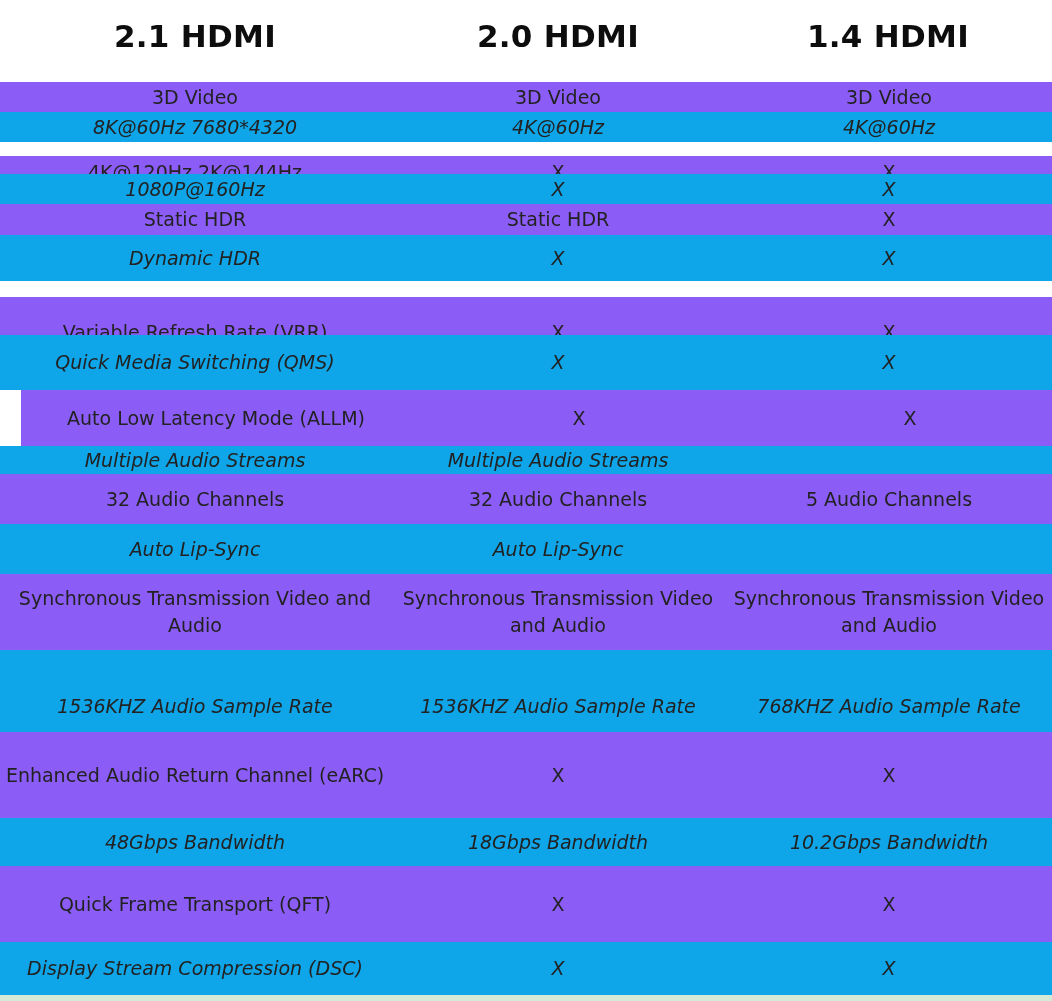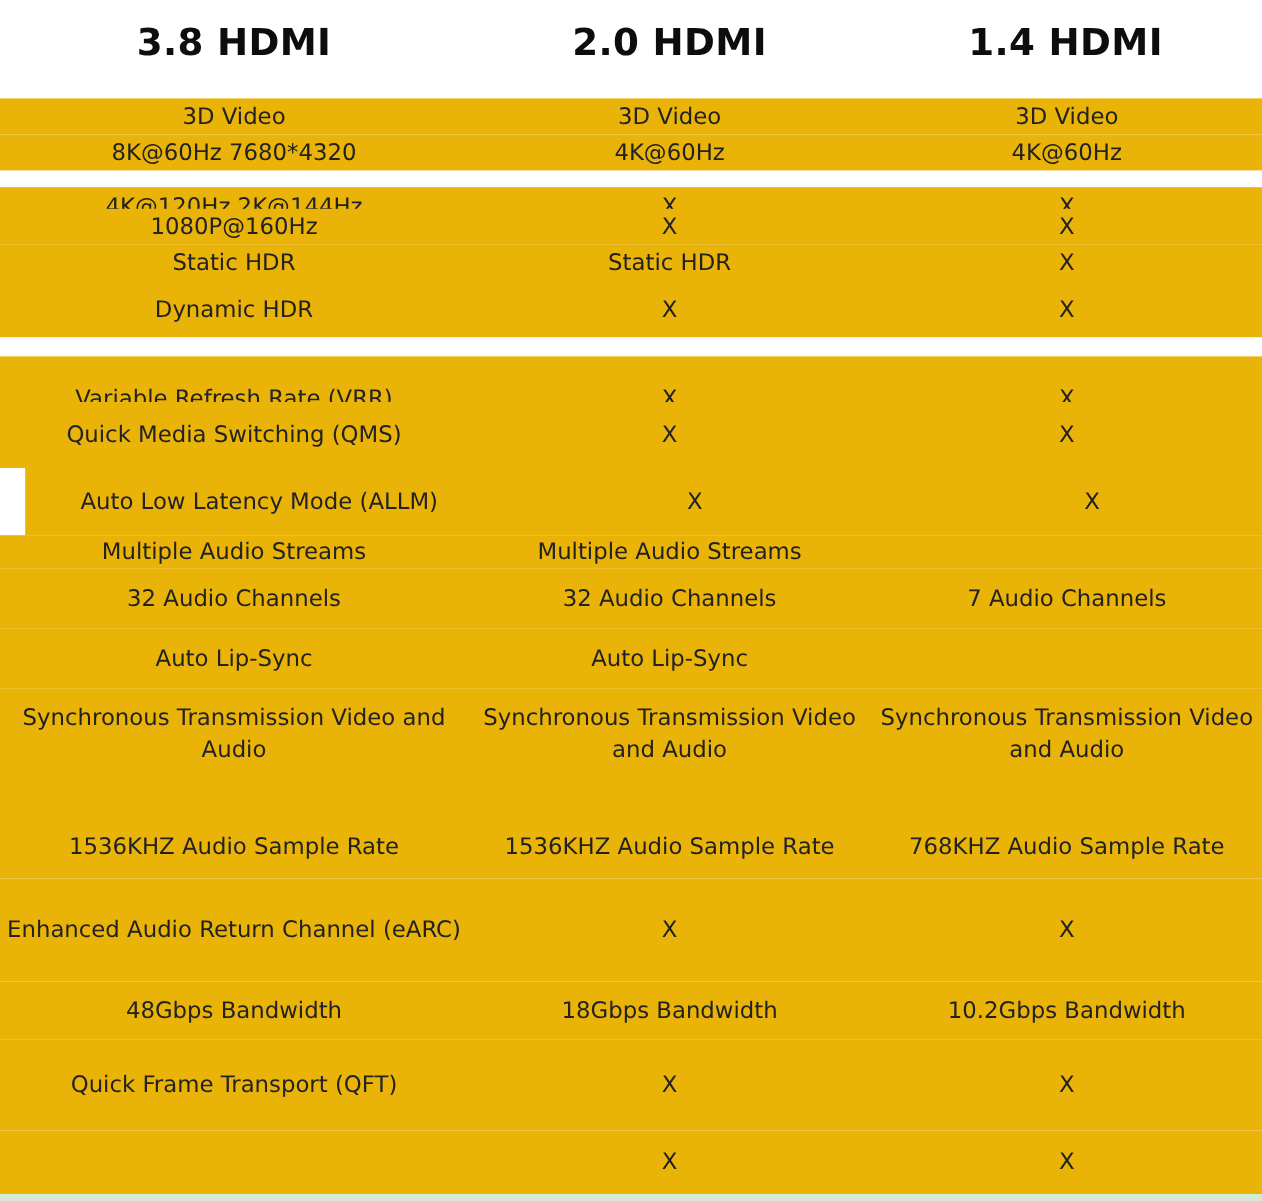--- a/index.html
+++ b/index.html
@@ -2,35 +2,35 @@
 <html><head>
 <meta charset="utf-8">
 <style>
   html, body { margin: 0; padding: 0; background: #ffffff; }
   body { width: 1052px; height: 1001px; overflow: hidden; position: relative;
          font-family: "DejaVu Sans", sans-serif; color: #1a1a1a; }
   .header { position: absolute; top: 0; left: 0; width: 1052px; height: 80px; }
   .header .h { position: absolute; top: 18px; font-weight: bold; font-size: 31px;
                color: #0d0d0d; text-align: center; width: 380px; letter-spacing: 0.3px; }
   .row { position: absolute; left: 0; width: 1052px; }
-  .row.gray { background: #eab308; }
-  .row.white { background: #eab308; }
+  .row.gray { background: #8b5cf6; }
+  .row.white { background: #0ea5e9; font-style: italic; }
   .cell { position: absolute; top: 0; height: 100%; display: flex; align-items: center;
           justify-content: center; text-align: center; font-size: 19px; line-height: 27px;
           color: #222; }
   .c0 { left: 0; width: 390px; }
   .c1 { left: 390px; width: 336px; }
   .c2 { left: 726px; width: 326px; }
   .footer-bar { position: absolute; left: 0; top: 995px; width: 1052px; height: 6px; background: #d4ead6; }
 </style>
 </head>
 <body>
 
 <div class="header">
-  <div class="h" style="left:5px;">3.8 HDMI</div>
+  <div class="h" style="left:5px;">2.1 HDMI</div>
   <div class="h" style="left:368px;">2.0 HDMI</div>
   <div class="h" style="left:698px;">1.4 HDMI</div>
 </div>
 
 <div id="table">
     <div class="row gray" style="top: 82px; height: 30px;">
       <div class="cell c0">3D Video</div>
       <div class="cell c1">3D Video</div>
       <div class="cell c2">3D Video</div>
     </div>
@@ -75,21 +75,21 @@
       <div class="cell c2">X</div>
     </div>
     <div class="row white" style="top: 446px; height: 28px;">
       <div class="cell c0">Multiple Audio Streams</div>
       <div class="cell c1">Multiple Audio Streams</div>
       <div class="cell c2"></div>
     </div>
     <div class="row gray" style="top: 474px; height: 50px;">
       <div class="cell c0">32 Audio Channels</div>
       <div class="cell c1">32 Audio Channels</div>
-      <div class="cell c2">7 Audio Channels</div>
+      <div class="cell c2">5 Audio Channels</div>
     </div>
     <div class="row white" style="top: 524px; height: 50px; padding-left: 43px;">
       <div class="cell c0">Auto Lip-Sync</div>
       <div class="cell c1">Auto Lip-Sync</div>
       <div class="cell c2"></div>
     </div>
     <div class="row gray" style="top: 574px; height: 76px;">
       <div class="cell c0">Synchronous Transmission Video and Audio</div>
       <div class="cell c1">Synchronous Transmission Video and Audio</div>
       <div class="cell c2">Synchronous Transmission Video and Audio</div>
@@ -108,17 +108,18 @@
       <div class="cell c0">48Gbps Bandwidth</div>
       <div class="cell c1">18Gbps Bandwidth</div>
       <div class="cell c2">10.2Gbps Bandwidth</div>
     </div>
     <div class="row gray" style="top: 866px; height: 76px;">
       <div class="cell c0">Quick Frame Transport    (QFT)</div>
       <div class="cell c1">X</div>
       <div class="cell c2">X</div>
     </div>
     <div class="row white" style="top: 942px; height: 53px;">
+      <div class="cell c0">Display Stream Compression (DSC)</div>
       <div class="cell c1">X</div>
       <div class="cell c2">X</div>
     </div>
   </div>
 <div class="footer-bar"></div>
 
 </body></html>

